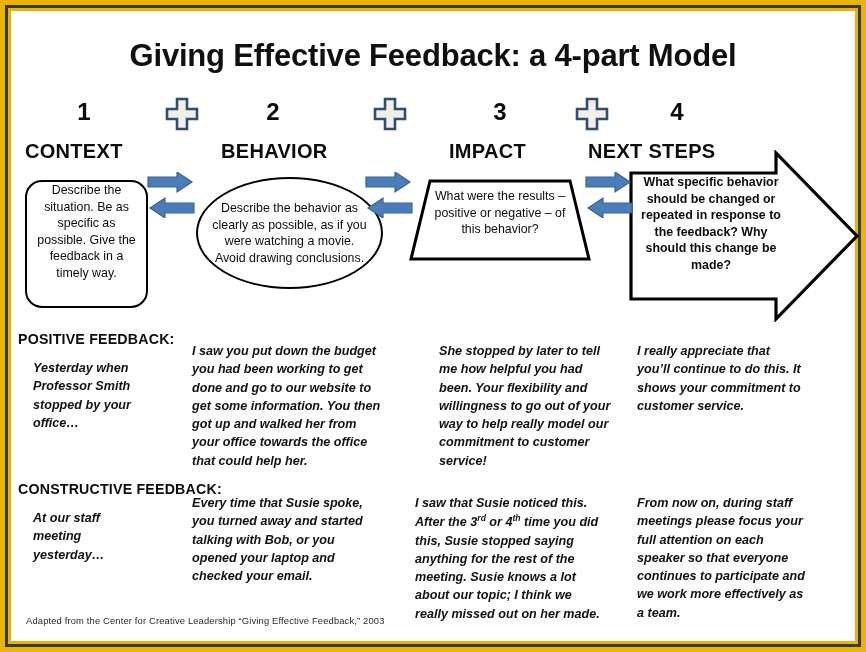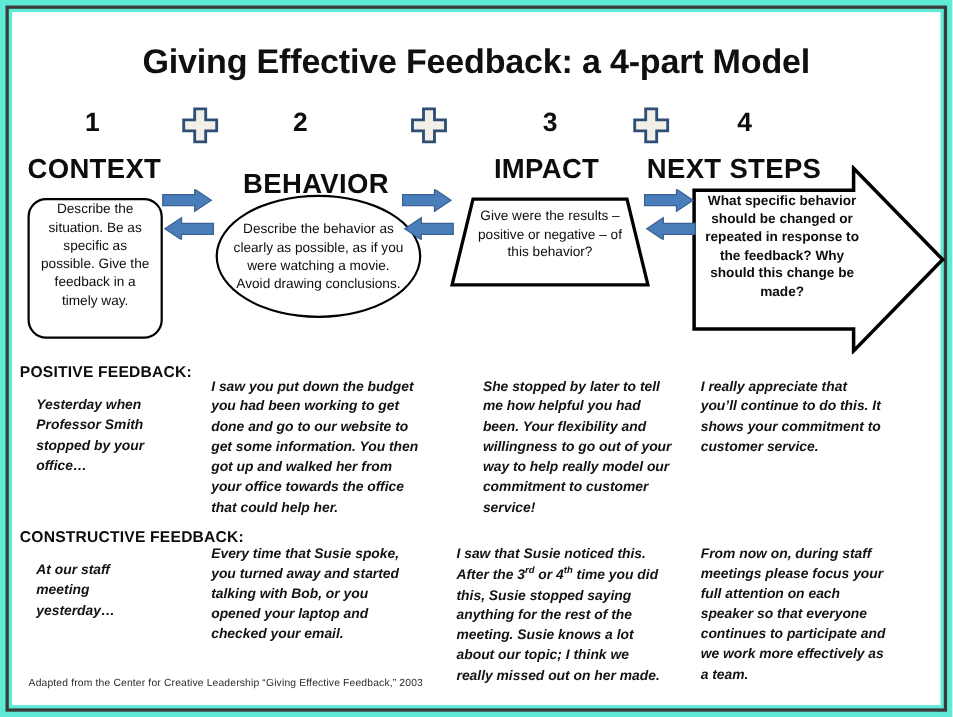--- a/index.html
+++ b/index.html
@@ -8,21 +8,21 @@
     padding: 0;
     background: #ffffff;
   }
   body {
     font-family: "Liberation Sans", sans-serif;
   }
   #slide {
     position: relative;
     width: 866px;
     height: 652px;
-    background: #5eead4;
+    background: #eab308;
     box-sizing: border-box;
     overflow: hidden;
   }
   
   #frame-border {
     position: absolute;
     left: 5px;
     top: 5px;
     width: 856px;
     height: 642px;
@@ -77,28 +77,28 @@
     height: 34px;
   }
   #plus-1 { left: 165px; }
   #plus-2 { left: 373px; }
   #plus-3 { left: 575px; }
 
   
   .stage-heading {
     position: absolute;
     top: 140px;
-    font-size: 25px;
+    font-size: 20px;
     font-weight: bold;
     color: #0d0d0d;
     letter-spacing: 0.3px;
     white-space: nowrap;
   }
   #head-context   { left: 25px; }
-  #head-behavior  { left: 221px; margin-top: 13px; }
+  #head-behavior  { left: 221px; }
   #head-impact    { left: 449px; }
   #head-next      { left: 588px; }
 
   
   .shape-text {
     font-size: 12.4px;
     line-height: 1.33;
     color: #0d0d0d;
     text-align: center;
     font-family: "Liberation Sans", sans-serif;
@@ -272,21 +272,21 @@
   </div>
 
   <div id="shape-behavior">
     <div class="shape-text">Describe the behavior as clearly as possible, as if you were watching a movie. Avoid drawing conclusions.</div>
   </div>
 
   <div id="shape-impact">
     <svg width="184" height="84" viewBox="0 0 184 84">
       <path d="M22,3 H162 L181,81 H3 Z" fill="#ffffff" stroke="#000000" stroke-width="3" stroke-linejoin="miter"></path>
     </svg>
-    <div class="shape-text">Give were the results – positive or negative – of this behavior?</div>
+    <div class="shape-text">What were the results – positive or negative – of this behavior?</div>
   </div>
 
   <div id="shape-next">
     <svg width="232" height="172" viewBox="0 0 232 172">
       <path d="M3,23 H148 V3 L229,86 L148,169 V149 H3 Z" fill="#ffffff" stroke="#000000" stroke-width="3.2" stroke-linejoin="miter"></path>
     </svg>
     <div class="shape-text">What specific behavior should be changed or repeated in response to the feedback?  Why should this change be made?</div>
   </div>
 
   <div class="connector" id="conn-1">

